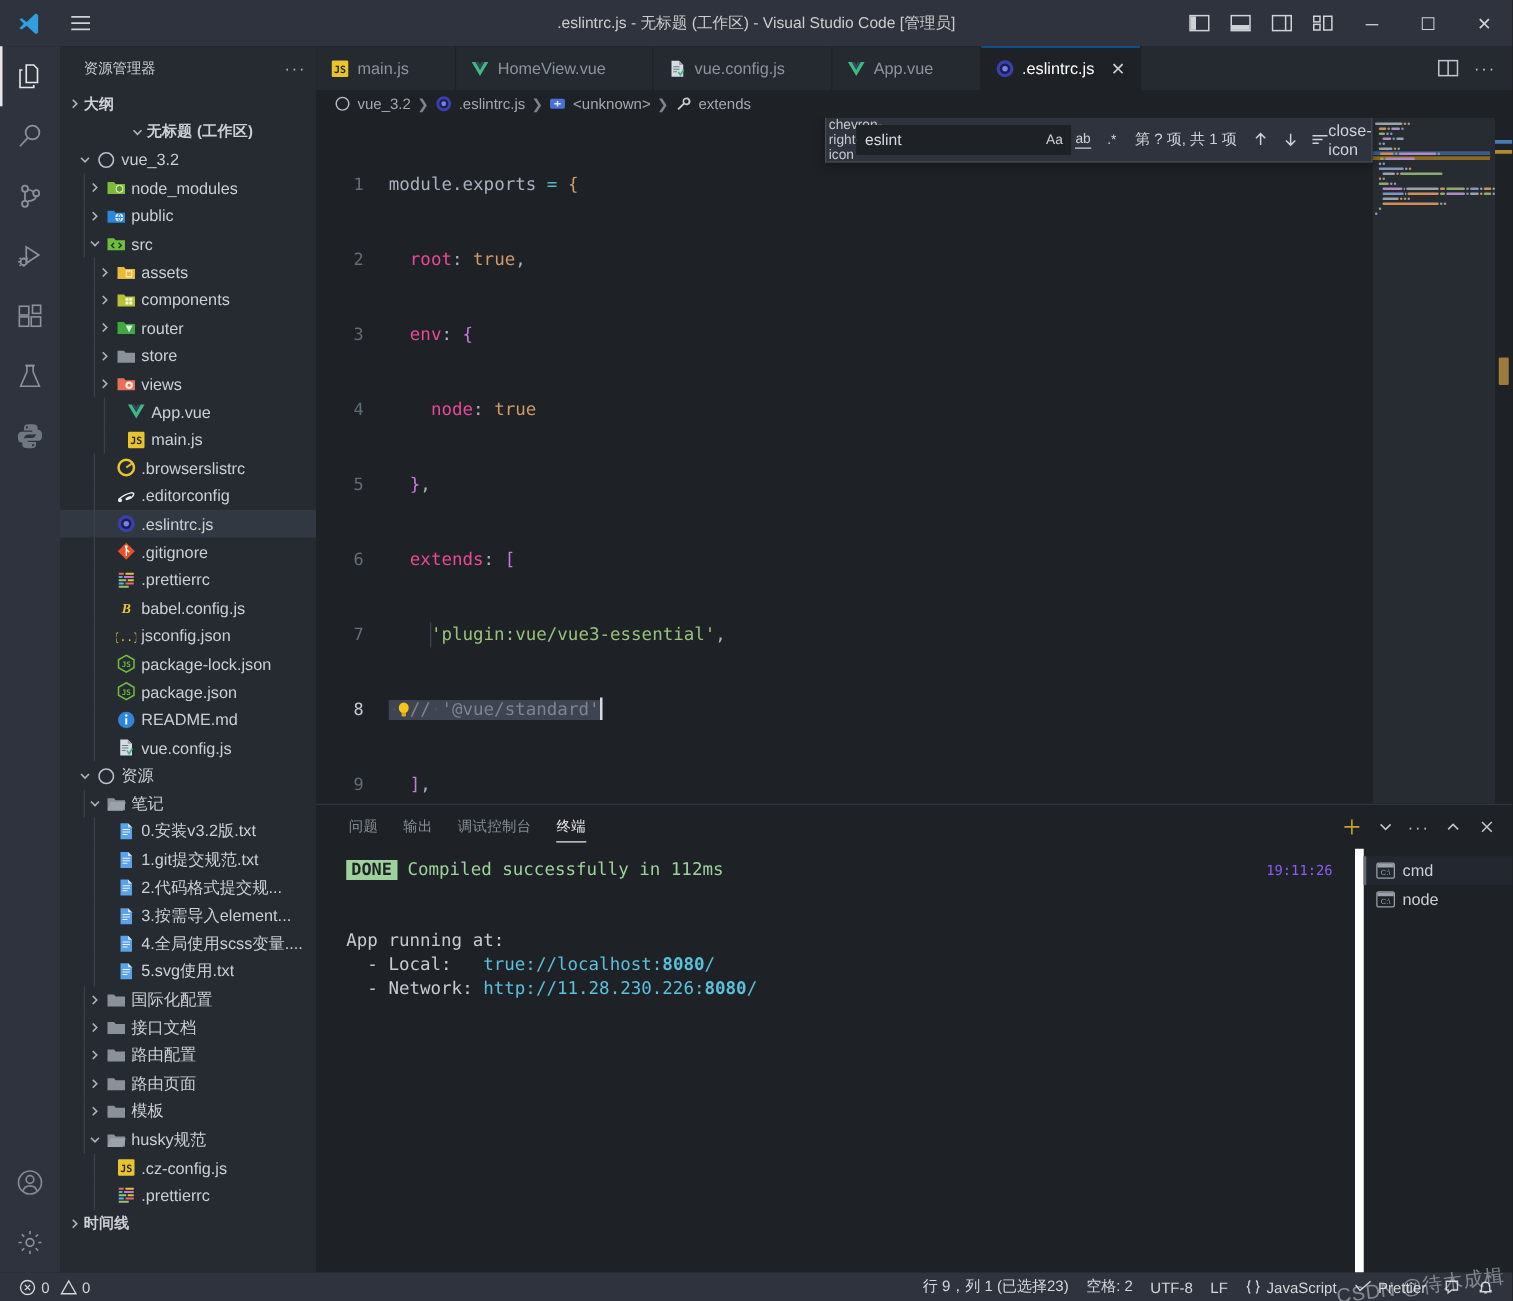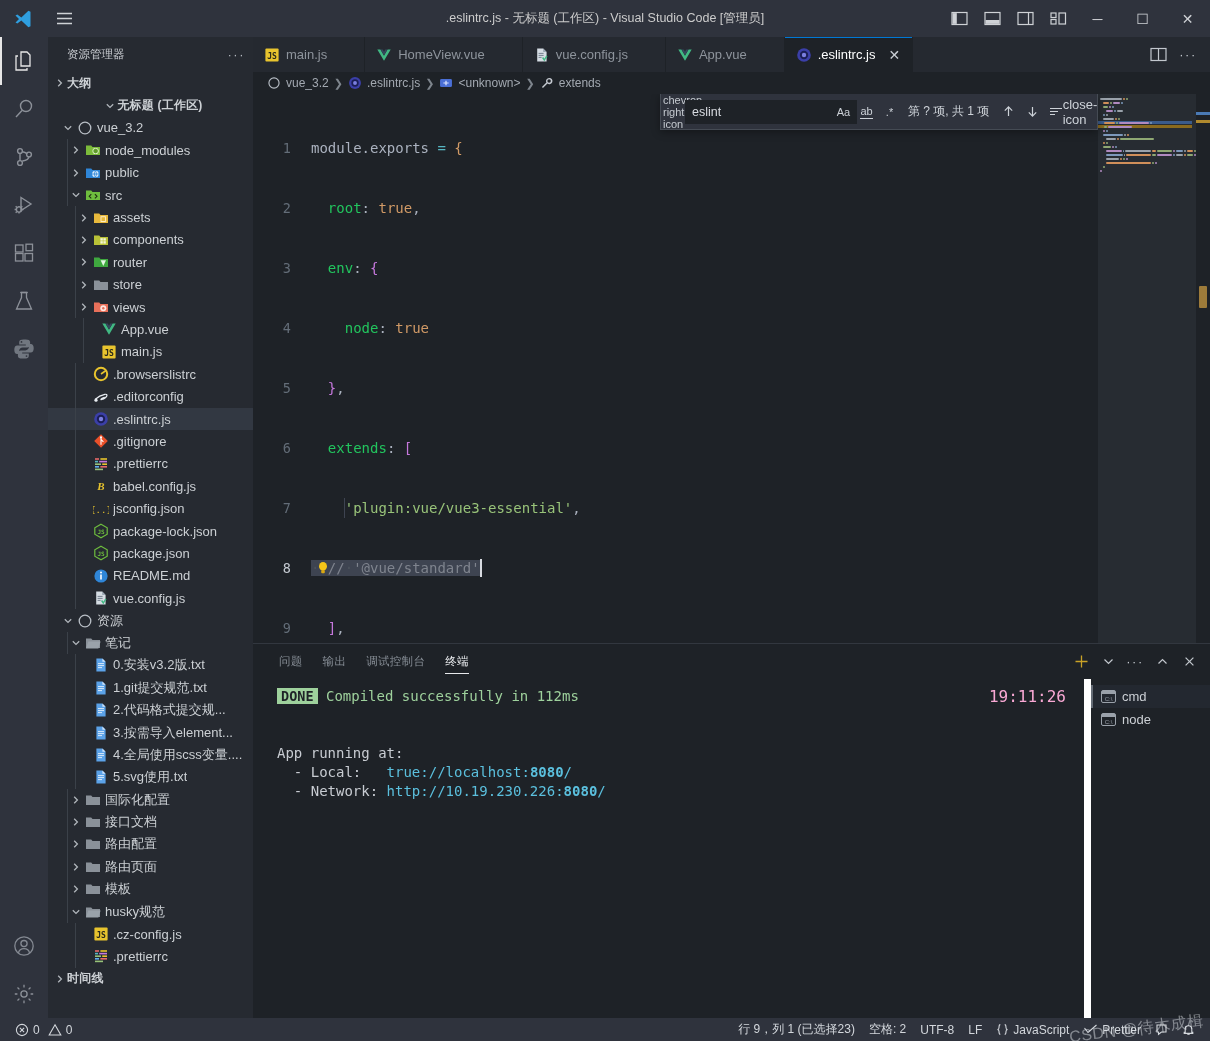--- a/index.html
+++ b/index.html
@@ -123,21 +123,21 @@
     font-size: 14px; line-height: 20px; white-space: pre;
     position: absolute; top: 4px; left: 0; right: 0;
   }
   .cline { height: 20px; display: flex; align-items: center; position: relative; }
   .gutter {
     width: 58px; flex: 0 0 58px; text-align: right; padding-right: 20px;
     color: #636d78; font-size: 13.5px;
   }
   .cline.cur .gutter { color: #c4cad1; }
   .ctext { position: relative; padding-left: 0; }
-  .prop { color: #22c55e; }
+  .prop { color: #ec4899; }
   .str { color: #98c379; }
   .num { color: #d19a66; }
   .op  { color: #56b6c2; }
   .plain { color: #abb2bf; }
   .punc { color: #abb2bf; }
   .brace1 { color: #d19a66; }
   .brace2 { color: #c678dd; }
   .cmt { color: #7f848e; }
   .sel { background: #3e4451; }
   .ws { color: #4b525c; }
@@ -210,21 +210,21 @@
   .panel-body { flex: 1 1 auto; display: flex; min-height: 0; }
   .terminal {
     flex: 1 1 auto; position: relative; padding: 8px 10px 0 24px; min-width: 0;
     font-family: "DejaVu Sans Mono", "Liberation Mono", monospace;
     font-size: 14px; line-height: 19px; color: #c8ccd2;
   }
   .term-line { white-space: pre; position: relative; }
   .badge-done {
     background: #9ed19c; color: #1e2227; padding: 0 4px; font-weight: bold; font-size: 13.5px;
   }
-  .term-time { position: absolute; right: 18px; top: 8px; color: #f9a8d4; font-size: 16px; }
+  .term-time { position: absolute; right: 18px; top: 8px; color: #8b5cf6; font-size: 11px; }
   .t-green { color: #9ed19c; }
   .t-cyan { color: #5bc0de; }
   .t-cyan-b { color: #5bc0de; font-weight: bold; }
   .term-tabs {
     width: 126px; flex: 0 0 126px; border-left: 7px solid #ffffff; padding-top: 6px;
   }
   .tt-row {
     height: 23px; display: flex; align-items: center; gap: 6px; padding-left: 8px;
     color: #ccd0d5; font-size: 13px; cursor: pointer; border-left: 2px solid transparent;
     font-family: "Liberation Sans", sans-serif;
@@ -1234,21 +1234,21 @@
         </div>
       </div>
       <div class="panel-body">
         <div class="terminal">
           <div class="term-time">19:11:26</div>
           <div class="term-line"><span class="badge-done">DONE</span> <span class="t-green">Compiled successfully in 112ms</span></div>
           <div class="term-line">&nbsp;</div>
           <div class="term-line">&nbsp;</div>
           <div class="term-line"><span>App running at:</span></div>
           <div class="term-line"><span>  - Local:   </span><span class="t-cyan">true://localhost:</span><span class="t-cyan-b">8080</span><span class="t-cyan">/</span></div>
-          <div class="term-line"><span>  - Network: </span><span class="t-cyan">http://10.19.230.226:</span><span class="t-cyan-b">8080</span><span class="t-cyan">/</span></div>
+          <div class="term-line"><span>  - Network: </span><span class="t-cyan">http://11.28.230.226:</span><span class="t-cyan-b">8080</span><span class="t-cyan">/</span></div>
         </div>
         <div class="term-tabs" id="termtabs">
             <div class="tt-row active">
               <span class="tt-ico">C:\</span>
               <span>cmd</span>
             </div>
             <div class="tt-row">
               <span class="tt-ico">C:\</span>
               <span>node</span>
             </div>

